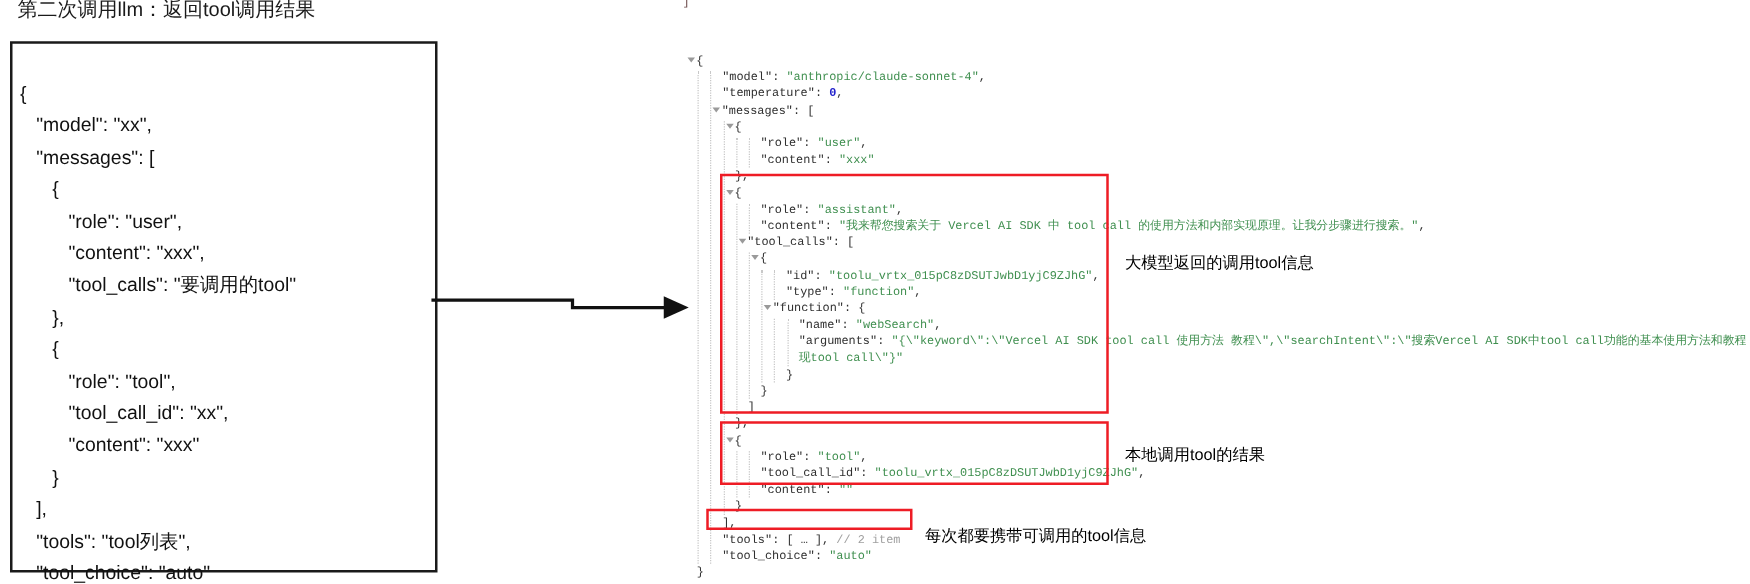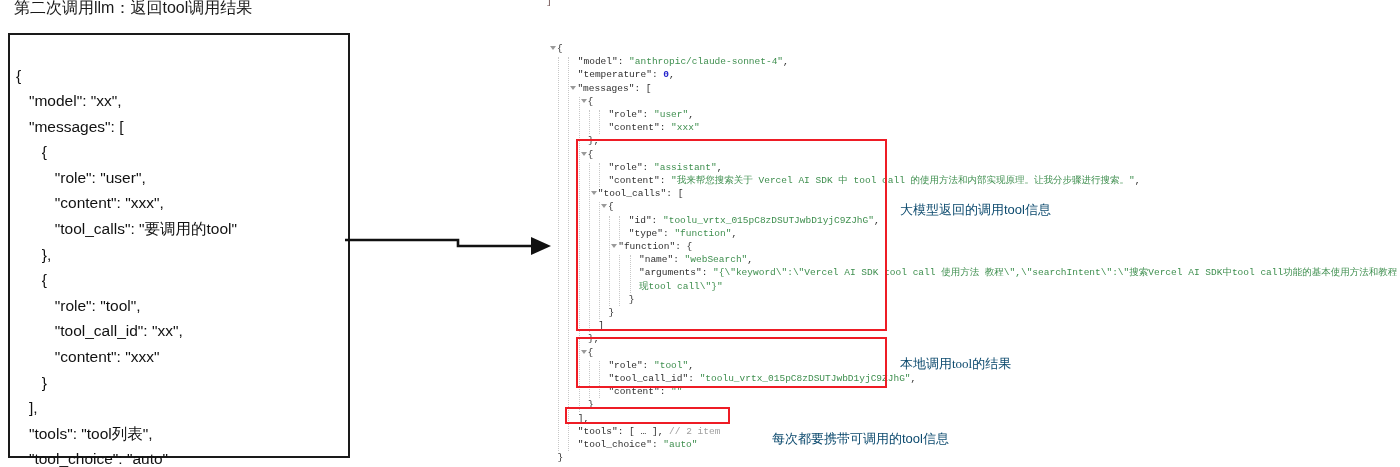--- a/index.html
+++ b/index.html
@@ -96,21 +96,21 @@
   }
 
   
   .redbox {
     position: absolute;
     border: 2px solid #ee1c25;
     pointer-events: none;
   }
   .redlabel {
     position: absolute;
-    color: #0c4a6e;
+    color: #000000;
     font-family: "Liberation Sans", sans-serif;
     font-size: 13px;
     white-space: nowrap;
   }
 
   
   #top-stub {
     position: absolute;
     left: 6px; top: -5px;
     font-family: "Liberation Mono", monospace;
@@ -199,17 +199,17 @@
       <div class="jrow" style="position: absolute; top: 411.6px; left: 30.4px;"><span class="spacer"></span><span class="pun">],</span></div>
       <div class="jrow" style="position: absolute; top: 424.8px; left: 30.4px;"><span class="spacer"></span><span class="k">"tools"</span><span class="pun">: </span><span class="pun">[ … ]</span><span class="pun">,</span><span class="cmt"> // 2 item</span></div>
       <div class="jrow" style="position: absolute; top: 438px; left: 30.4px;"><span class="spacer"></span><span class="k">"tool_choice"</span><span class="pun">: </span><span class="str">"auto"</span></div>
       <div class="jrow" style="position: absolute; top: 451.2px; left: 10px;"><span class="spacer"></span><span class="pun">}</span></div>
     </div>
 
   <div class="redbox" style="left:36px; top:139px; width:311px; height:192px;"></div>
   <div class="redlabel" style="left:360px; top:203px;">大模型返回的调用tool信息</div>
 
   <div class="redbox" style="left:36px; top:337px; width:311px; height:51px;"></div>
-  <div class="redlabel" style="left:360px; top:357px;font-family:Liberation Serif, serif;">本地调用tool的结果</div>
+  <div class="redlabel" style="left:360px; top:357px;">本地调用tool的结果</div>
 
   <div class="redbox" style="left:25px; top:407px; width:165px; height:17px;"></div>
-  <div class="redlabel" style="left:200px; top:432px;margin-left:32px;">每次都要携带可调用的tool信息</div>
+  <div class="redlabel" style="left:200px; top:422px;">每次都要携带可调用的tool信息</div>
 </div>
 
 </body></html>

